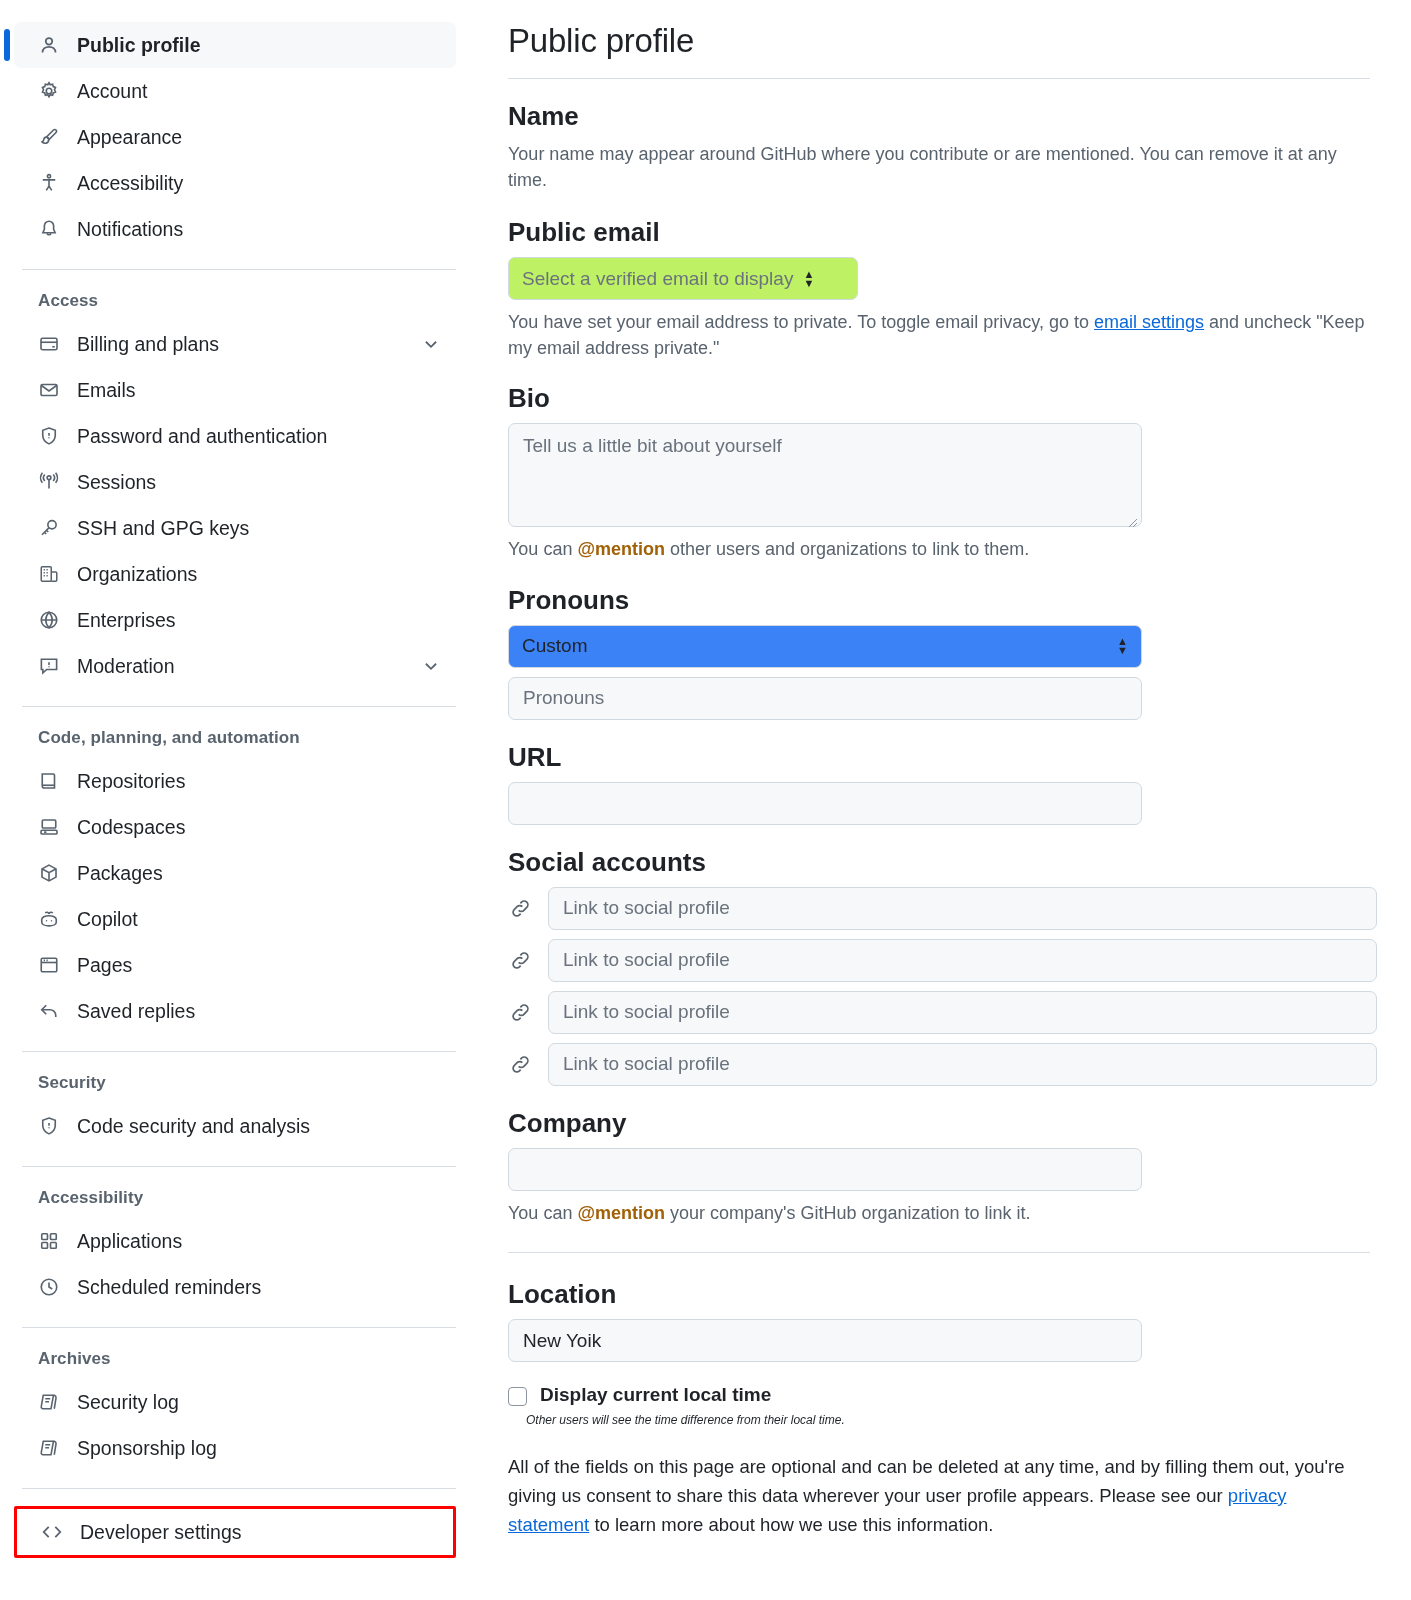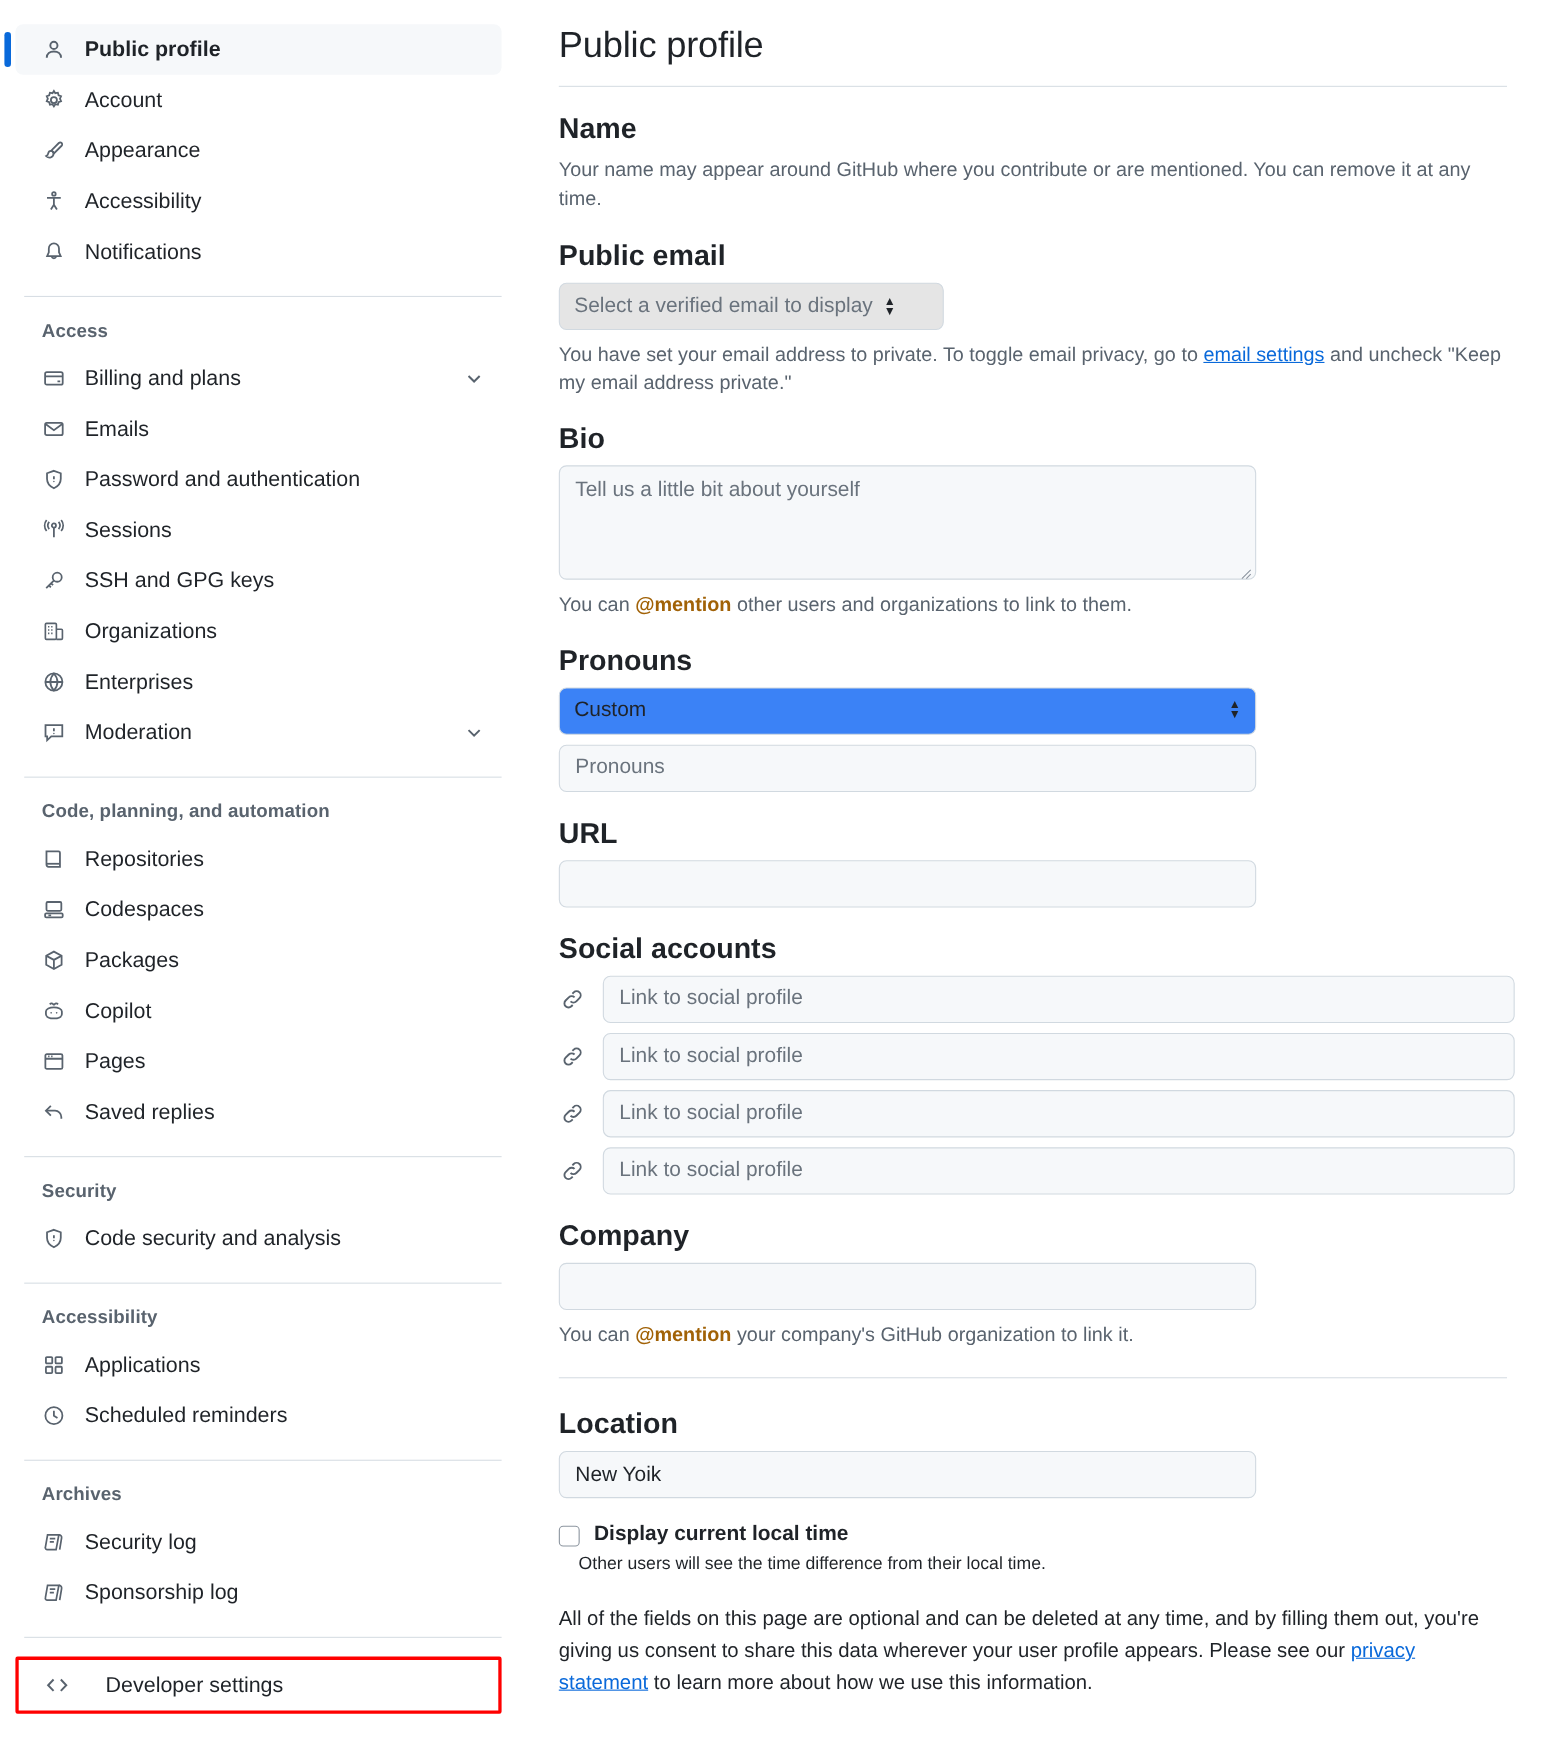--- a/index.html
+++ b/index.html
@@ -63,21 +63,21 @@
     color: #59636e;
     padding: 4px 0 10px 24px;
     letter-spacing: .1px;
   }
   .dev-wrap {
     margin: 0 14px;
     border: 3px solid #ff0000;
     border-radius: 2px;
     padding: 0;
   }
-  .dev-wrap .nav-item { border-radius: 0; gap: 16px; }
+  .dev-wrap .nav-item { border-radius: 0; }
 
   
   .main {
     flex: 1 1 auto;
     padding: 22px 10px 0 38px;
     position: relative;
   }
   .page-title {
     font-size: 33px;
     font-weight: normal;
@@ -115,21 +115,21 @@
     margin: 10px 0 0 0;
     width: 860px;
   }
   .help b { color: #a16207; font-weight: bold; }
   .lnk { color: #0969da; text-decoration: underline; }
 
   .sel {
     display: flex;
     align-items: center;
     height: 43px;
-    background: #e5e5e5;
+    background: #bef264;
     border: 1px solid #d1d9e0;
     border-radius: 7px;
     padding: 0 13px;
     font-size: 19px;
   }
   .sel.email { width: 350px; color: #6a737d; justify-content: flex-start; }
   .sel.email .caret { margin-left: 10px; }
   .sel.pron { width: 634px; background: #3b82f6; color: #1f2328; justify-content: space-between; }
   .caret { color: #1f2328; font-size: 16px; line-height: 1; display: flex; flex-direction: column; }
   .caret i { font-style: normal; font-size: 11px; line-height: 9px; }
@@ -167,21 +167,21 @@
   .cbox {
     width: 19px; height: 19px;
     flex: 0 0 19px;
     border: 1.5px solid #8c959f;
     border-radius: 4px;
     background: #fff;
     margin-top: 3px;
   }
   .cbtext { margin-left: 13px; }
   .cbtitle { font-size: 19px; font-weight: bold; color: #1f2328; }
-  .cbsub { font-size: 16px; color: #1f2328; margin-top: 7px; margin-left: 18px; }
+  .cbsub { font-size: 12px; color: #1f2328; margin-top: 7px; margin-left: 18px; font-style: italic; }
 
   .footnote {
     font-size: 18.5px;
     color: #1f2328;
     line-height: 1.55;
     width: 862px;
     margin-top: 26px;
   }
 </style>
 </head>

